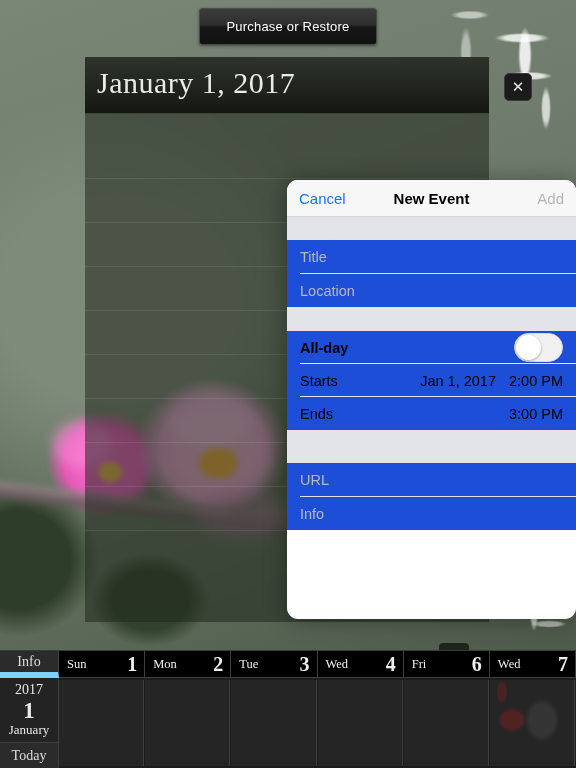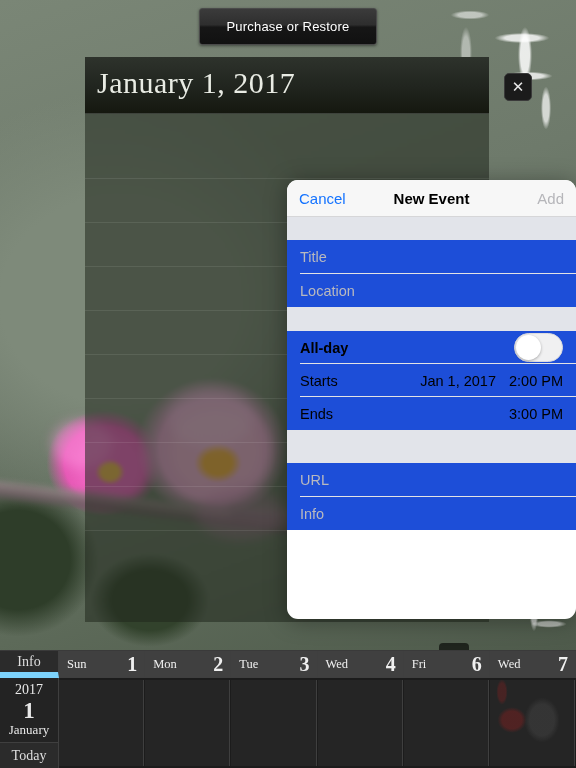--- a/index.html
+++ b/index.html
@@ -170,21 +170,21 @@
   #info-month{ font-size:13px; }
   #today-btn{
     height:26px; background:#2b2b2b; border-right:1px solid #3f3f3f;
     border-top:1px solid #3f3f3f;
     display:flex; align-items:center; justify-content:center;
     font-family:"Liberation Serif", serif; font-size:14px; color:#dedede;
     cursor:pointer;
   }
   .day-col{ flex:1; display:flex; flex-direction:column; min-width:0; }
   .day-head{
-    height:27px; background:#404040;
+    height:27px; background:#000000;
     border-right:1px solid #3f3f3f; border-bottom:1px solid #3f3f3f;
     display:flex; align-items:center; justify-content:space-between;
     padding:0 7px 0 8px;
     font-family:"Liberation Serif", serif; color:#f0f0f0;
   }
   .day-head .dow{ font-size:12.5px; }
   .day-head .num{ font-size:20px; font-weight:bold; }
   .day-cell{
     flex:1; background:#252525; border-right:1px solid #3f3f3f;
     margin:2px 1px 2px 0;

